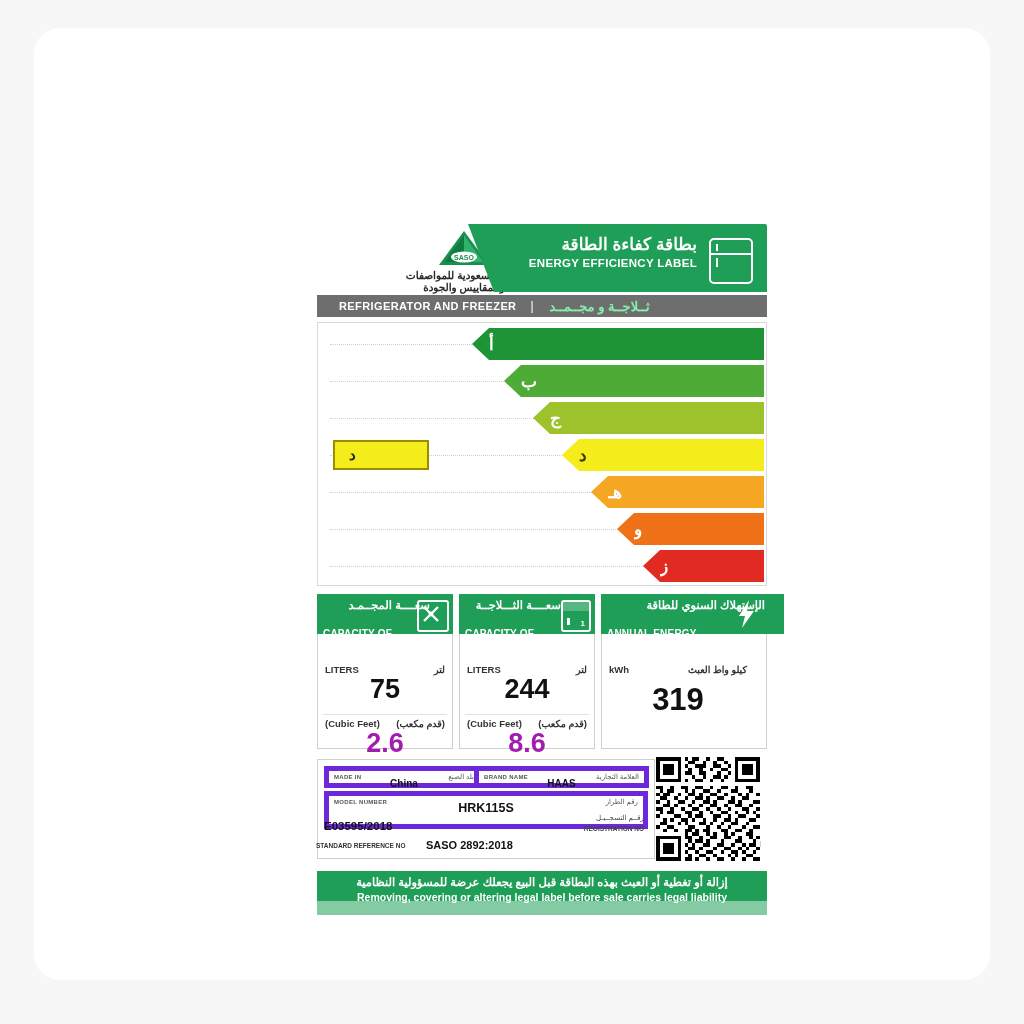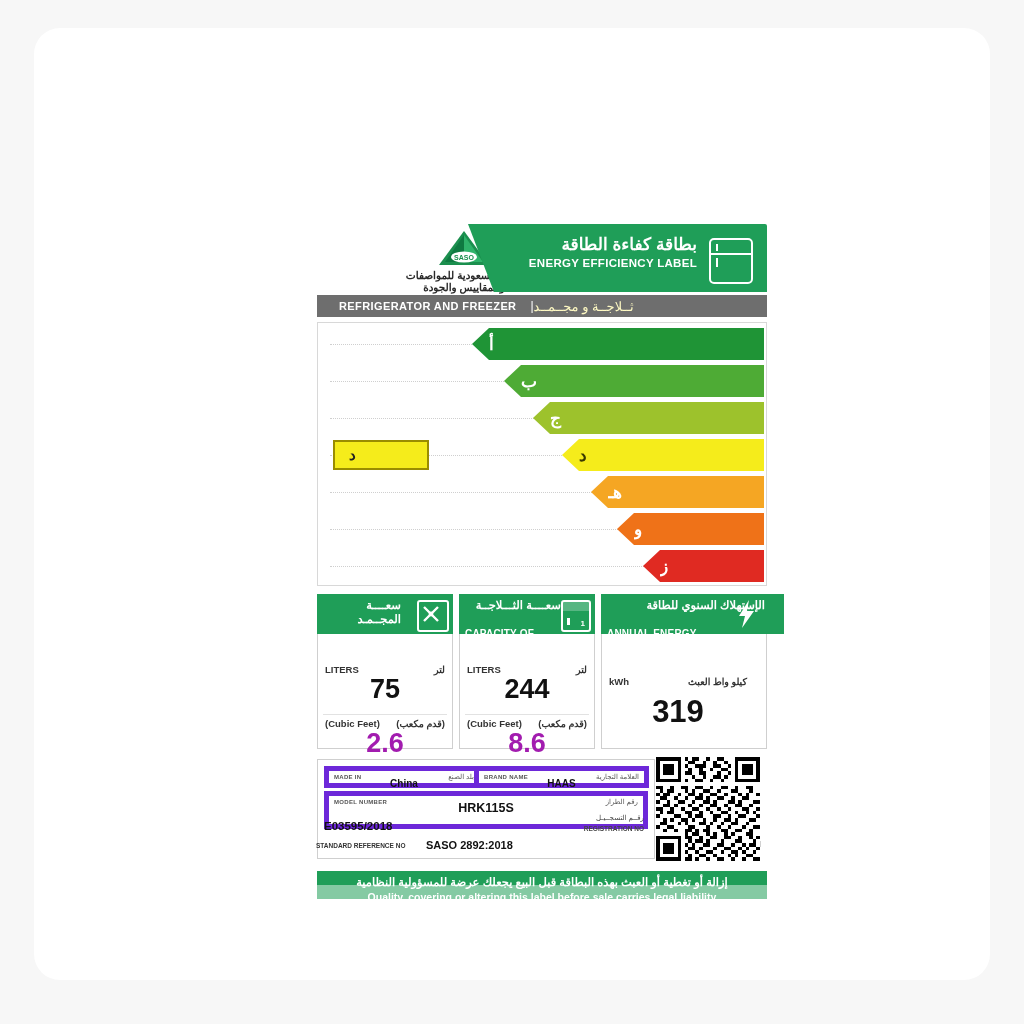--- a/index.html
+++ b/index.html
@@ -54,21 +54,21 @@
   .saso-ar{font-size:10.5px;color:#2a2a2a;direction:rtl;margin-top:3px;font-weight:bold;}
   .saso-en{font-size:9.5px;color:#2a2a2a;font-weight:bold;margin-top:1px;}
 
   
   .band{
     position:relative;margin-top:3px;height:22px;
     background:#6e6e6e;display:flex;align-items:center;
   }
   .band .en{color:#fff;font-size:11px;font-weight:bold;margin-left:22px;letter-spacing:.4px;}
   .band .sep{color:#fff;font-size:12px;margin-left:14px;}
-  .band .ar{color:#fef9c3;font-size:13px;font-weight:normal;direction:rtl;letter-spacing:2px;}
+  .band .ar{color:#86efac;font-size:13px;font-weight:bold;margin-left:16px;direction:rtl;letter-spacing:2px;}
 
   
   .grades{
     position:relative;margin-top:5px;height:262px;
     border:1px solid #d8d8d8;background:#fff;
   }
   .grade-row{position:relative;height:32px;margin-top:5px;}
   .grade-row .dots{
     position:absolute;left:12px;right:12px;top:16px;height:1px;
     border-top:1px dotted #cfcfcf;
@@ -150,21 +150,21 @@
   .reg-en{position:absolute;right:4px;top:9px;font-size:6.5px;color:#444;font-weight:bold;}
   .std-row{position:absolute;left:-1px;right:6px;top:80px;}
   .std-en{position:absolute;left:0;top:3px;font-size:6.5px;color:#333;font-weight:bold;}
   .std-val{position:absolute;left:110px;top:0;font-size:11px;font-weight:bold;color:#111;}
   .std-ar{position:absolute;right:0;top:1px;font-size:8px;color:#333;direction:rtl;}
 
   .qr{position:absolute;right:0;top:-2px;width:118px;height:104px;}
 
   
   .footer{
-    position:relative;margin-top:7px;height:28px;background:#1f9e58;color:#fff;
+    position:relative;margin-top:7px;height:44px;background:#1f9e58;color:#fff;
     text-align:center;overflow:hidden;
   }
   .footer .ar{font-size:11.5px;font-weight:bold;direction:rtl;padding-top:4px;}
   .footer .en{font-size:10.5px;font-weight:bold;padding-top:2px;}
   .footer-fade{
     position:absolute;left:0;right:0;bottom:0;height:14px;
     background:rgba(255,255,255,.45);
   }
 </style>
 </head>
@@ -264,21 +264,21 @@
         <div class="arrow" style="width:104px;background:#e02a22;">
           <span>ز</span>
         </div>
         <div style="position:absolute;right:106px;top:0;border-top:16px solid transparent;border-bottom:16px solid transparent;border-right:17px solid #e02a22;"></div>
       </div>
     </div>
 
     <div class="caps">
 
       <div class="cap" style="left:0;width:136px;"></div>
-      <div class="cap-head" style="left:0;width:136px;padding:4px 52px 0 6px;">
+      <div class="cap-head" style="left:0;width:136px;padding:4px 23px 0 6px;">
         <div class="ar">سعــــة المجــمـد</div>
         <div class="en">CAPACITY OF FREEZER</div>
       </div>
       <div style="position:absolute;left:100px;top:6px;width:28px;height:28px;border:2px solid #fff;border-radius:3px;">
         <svg width="24" height="24" viewBox="0 0 24 24" style="position:absolute;left:0;top:0;">
           <path d="M5 5 L11 11 M19 5 L13 11 M5 19 L11 13 M19 19 L13 13" stroke="#fff" stroke-width="2.4" fill="none"></path>
           <circle cx="12" cy="12" r="2.4" fill="#fff"></circle>
         </svg>
       </div>
       <div style="position:absolute;left:0;width:136px;top:62px;height:93px;">
@@ -322,21 +322,21 @@
       <div class="cap" style="left:284px;width:166px;"></div>
       <div class="cap-head" style="left:284px;width:183px;padding:4px 19px 0 6px;">
         <div class="ar">الإستهلاك السنوي للطاقة</div>
         <div class="en">ANNUAL ENERGY CONSUMPTION</div>
       </div>
       <div style="position:absolute;left:414px;top:4px;width:30px;height:32px;">
         <svg width="30" height="32" viewBox="0 0 30 32">
           <polygon points="18,2 8,18 14,18 11,30 23,13 16,13" fill="#ffffff"></polygon>
         </svg>
       </div>
-      <div style="position:absolute;left:284px;width:154px;top:74px;height:93px;">
+      <div style="position:absolute;left:284px;width:154px;top:62px;height:93px;">
         <div class="cap-unit-row">
           <span>kWh</span>
           <span>كيلو واط العبث</span>
         </div>
         <div class="cap-val" style="top:26px;font-size:31px;">319</div>
       </div>
     </div>
 
     <div class="info">
       <div class="info-box">
@@ -583,18 +583,18 @@
             <rect x="21" y="28" width="1" height="1"></rect>
               <rect x="24" y="28" width="1" height="1"></rect>
             <rect x="27" y="28" width="2" height="1"></rect>
           </g>
         </svg>
       </div>
     </div>
 
     <div class="footer">
       <div class="ar">إزالة أو تغطية أو العبث بهذه البطاقة قبل البيع يجعلك عرضة للمسؤولية النظامية</div>
-      <div class="en">Quality, covering or altering this label before sale carries legal liability</div>
+      <div class="en">Removing, covering or altering legal label before sale carries legal liability</div>
       <div class="footer-fade"></div>
     </div>
 
   </div>
 </div>
 
 </body></html>

